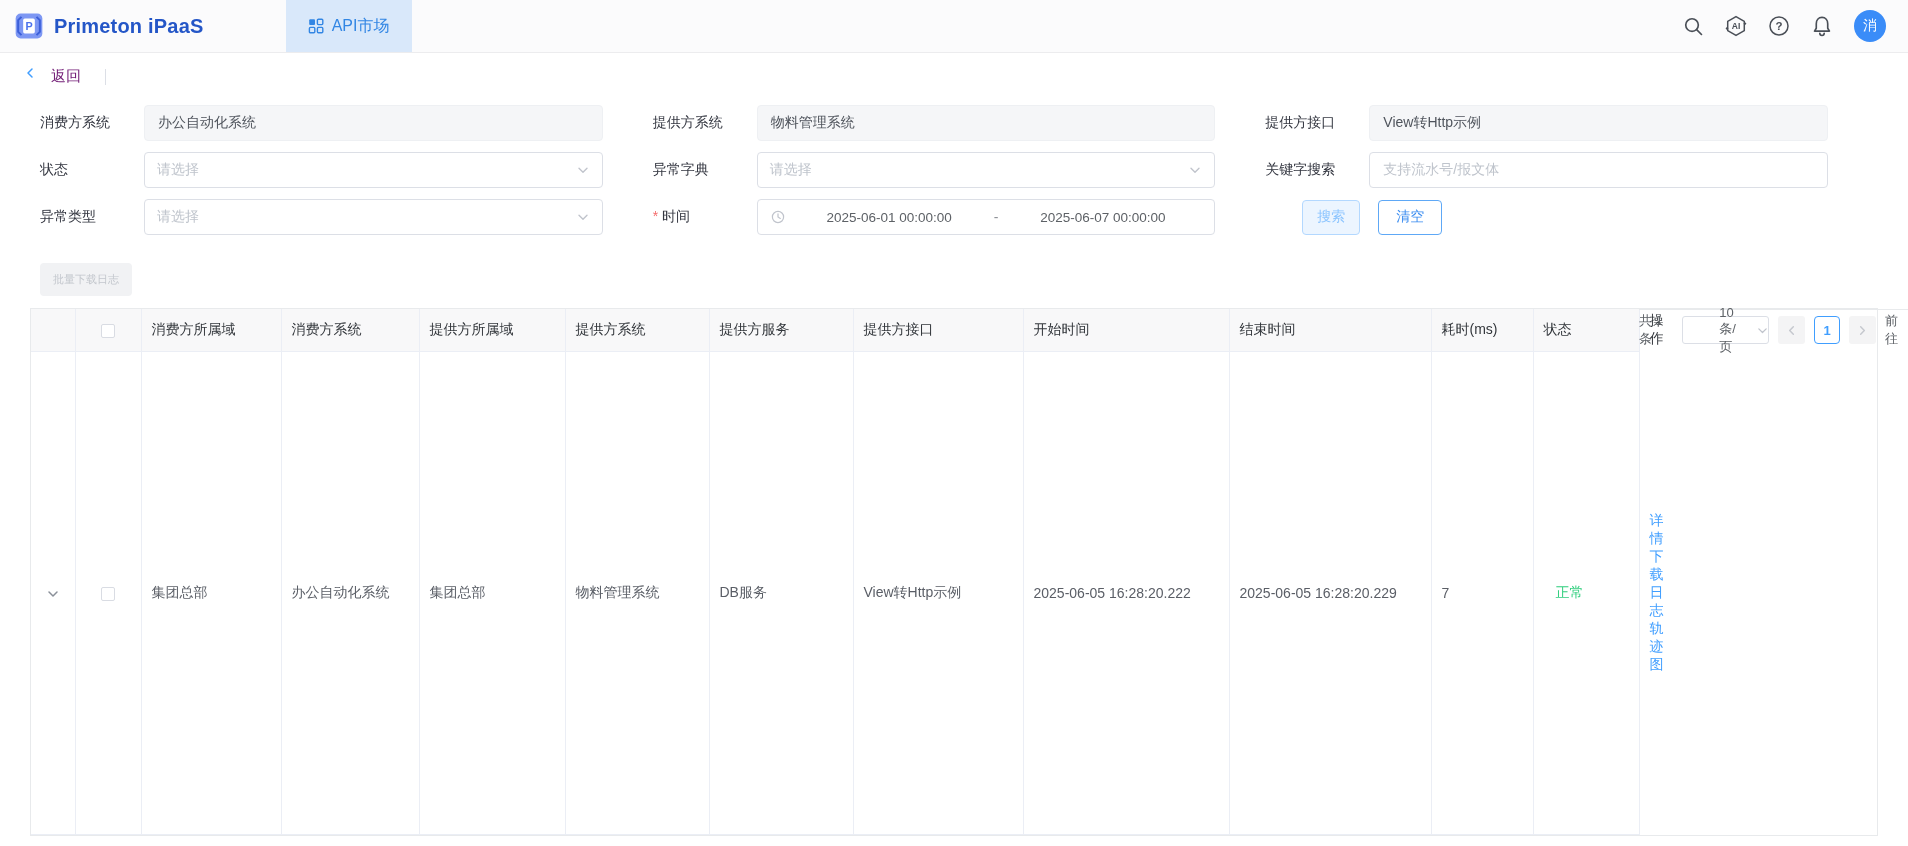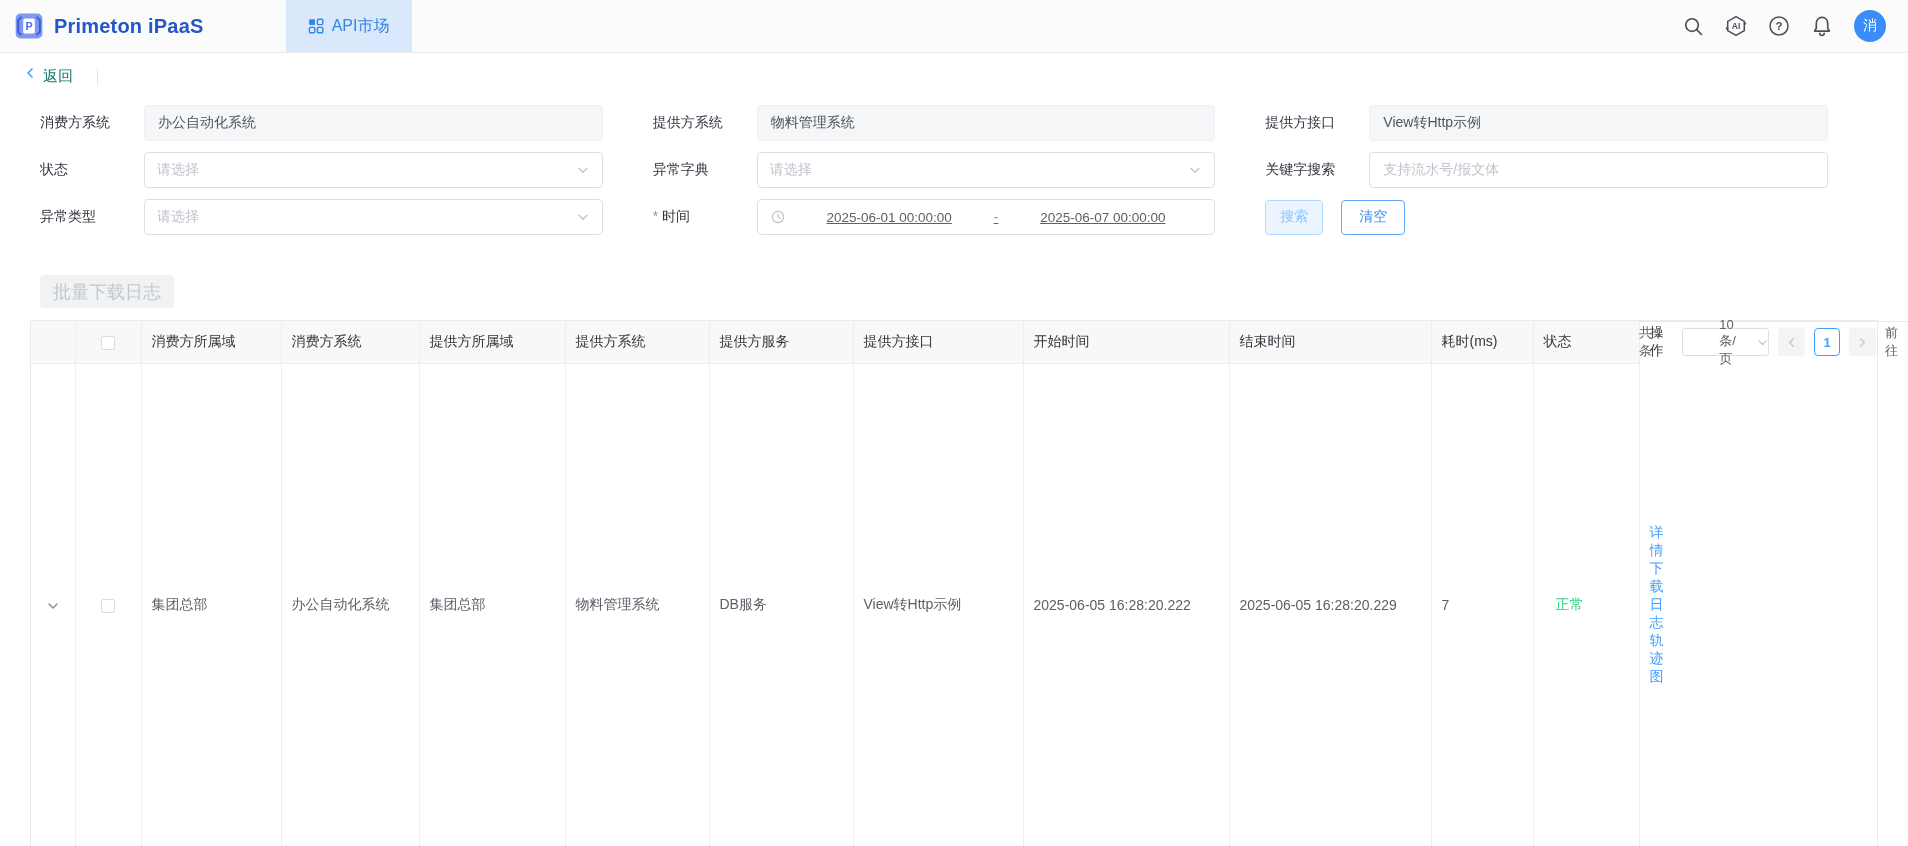--- a/index.html
+++ b/index.html
@@ -14,47 +14,47 @@
   .tab-active { margin-left:64px; width:126px; display:flex; align-items:center;
             justify-content:center; gap:8px; background:#d9e8fa; color:#3286e4;
             font-size:16px; cursor:pointer; }
   .topbar-right { margin-left:auto; display:flex; align-items:center; gap:21px; padding-right:22px; }
   .tb-icon { width:22px; height:22px; display:flex; align-items:center; justify-content:center; cursor:pointer; }
   .avatar { width:32px; height:32px; border-radius:50%; background:#3a8cf8; color:#fff;
             display:flex; align-items:center; justify-content:center; font-size:14px; cursor:pointer; }
 
   
   .back-bar { height:47px; display:flex; align-items:center; padding-left:24px; background:#fff; }
-  .back-link { display:flex; align-items:flex-start; gap:7px; color:#0f766e; font-size:15px; cursor:pointer; }
+  .back-link { display:flex; align-items:flex-start; gap:15px; color:#701a75; font-size:15px; cursor:pointer; }
   .v-divider { width:1px; height:16px; background:#dcdfe6; margin-left:24px; }
 
   
   .filter-form { display:grid; grid-template-columns:1fr 1fr 1fr; column-gap:50px;
                  row-gap:11px; padding:5px 80px 0 40px; }
   .field { display:flex; align-items:center; height:36px; }
   .flabel { width:104px; flex-shrink:0; font-size:14px; color:#333640; }
   .req { color:#f56c6c; margin-right:4px; }
   .control { flex:1; height:36px; border-radius:4px; display:flex; align-items:center;
              padding:0 13px; font-size:14px; }
   .disabled-input { background:#f5f6f8; border:1px solid #eef0f3; color:#4f545c; }
   .sel { background:#fff; border:1px solid #dcdfe6; color:#bfc4cc; justify-content:space-between; cursor:pointer;padding-left:12px; }
   .text-input { background:#fff; border:1px solid #dcdfe6; color:#bfc4cc; }
-  .daterange { background:#fff; border:1px solid #dcdfe6; color:#5d6166; gap:6px; cursor:pointer;text-decoration:underline; }
+  .daterange { background:#fff; border:1px solid #dcdfe6; color:#5d6166; gap:6px; cursor:pointer; }
   .daterange .d { flex:1; text-align:center; font-size:13.5px; }
   .daterange .sep { color:#909399; }
-  .btn-row { display:flex; gap:18px; align-items:center; }
+  .btn-row { display:flex; gap:18px; align-items:center;margin-left:37px; }
   .btn { height:35px; border-radius:4px; font-size:14px; display:flex; align-items:center;
          justify-content:center; cursor:pointer; }
   .btn-search { width:58px; background:#ecf5ff; border:1px solid #b3d8ff; color:#8cc5ff; }
   .btn-clear  { width:64px; background:#fff; border:1px solid #5ea8f6; color:#3d8ef0; }
 
   
   .batch-row { padding:28px 0 12px 40px; }
   .btn-batch { height:33px; padding:0 13px; background:#f1f2f4; color:#c3c7cd;
-               border:none; border-radius:4px; font-size:18px; cursor:not-allowed;margin-top:12px; }
+               border:none; border-radius:4px; font-size:11px; cursor:not-allowed; }
 
   
   .table-wrap { margin:0 30px; border:1px solid #e8eaec; height:528px;
                 display:flex; flex-direction:row; background:#fff; }
   table { width:100%; border-collapse:collapse; table-layout:fixed; font-size:14px; }
   th { height:42px; background:#f8f8f9; color:#32363b; font-weight:500; text-align:left;
        padding:0 10px; border-bottom:1px solid #ebeef5; border-right:1px solid #ebeef5; }
   td { height:42px; color:#5a5e66; text-align:left; padding:0 10px;
        border-bottom:1px solid #ebeef5; border-right:1px solid #ebeef5; background:#fff; }
   th:last-child, td:last-child { border-right:none; }

